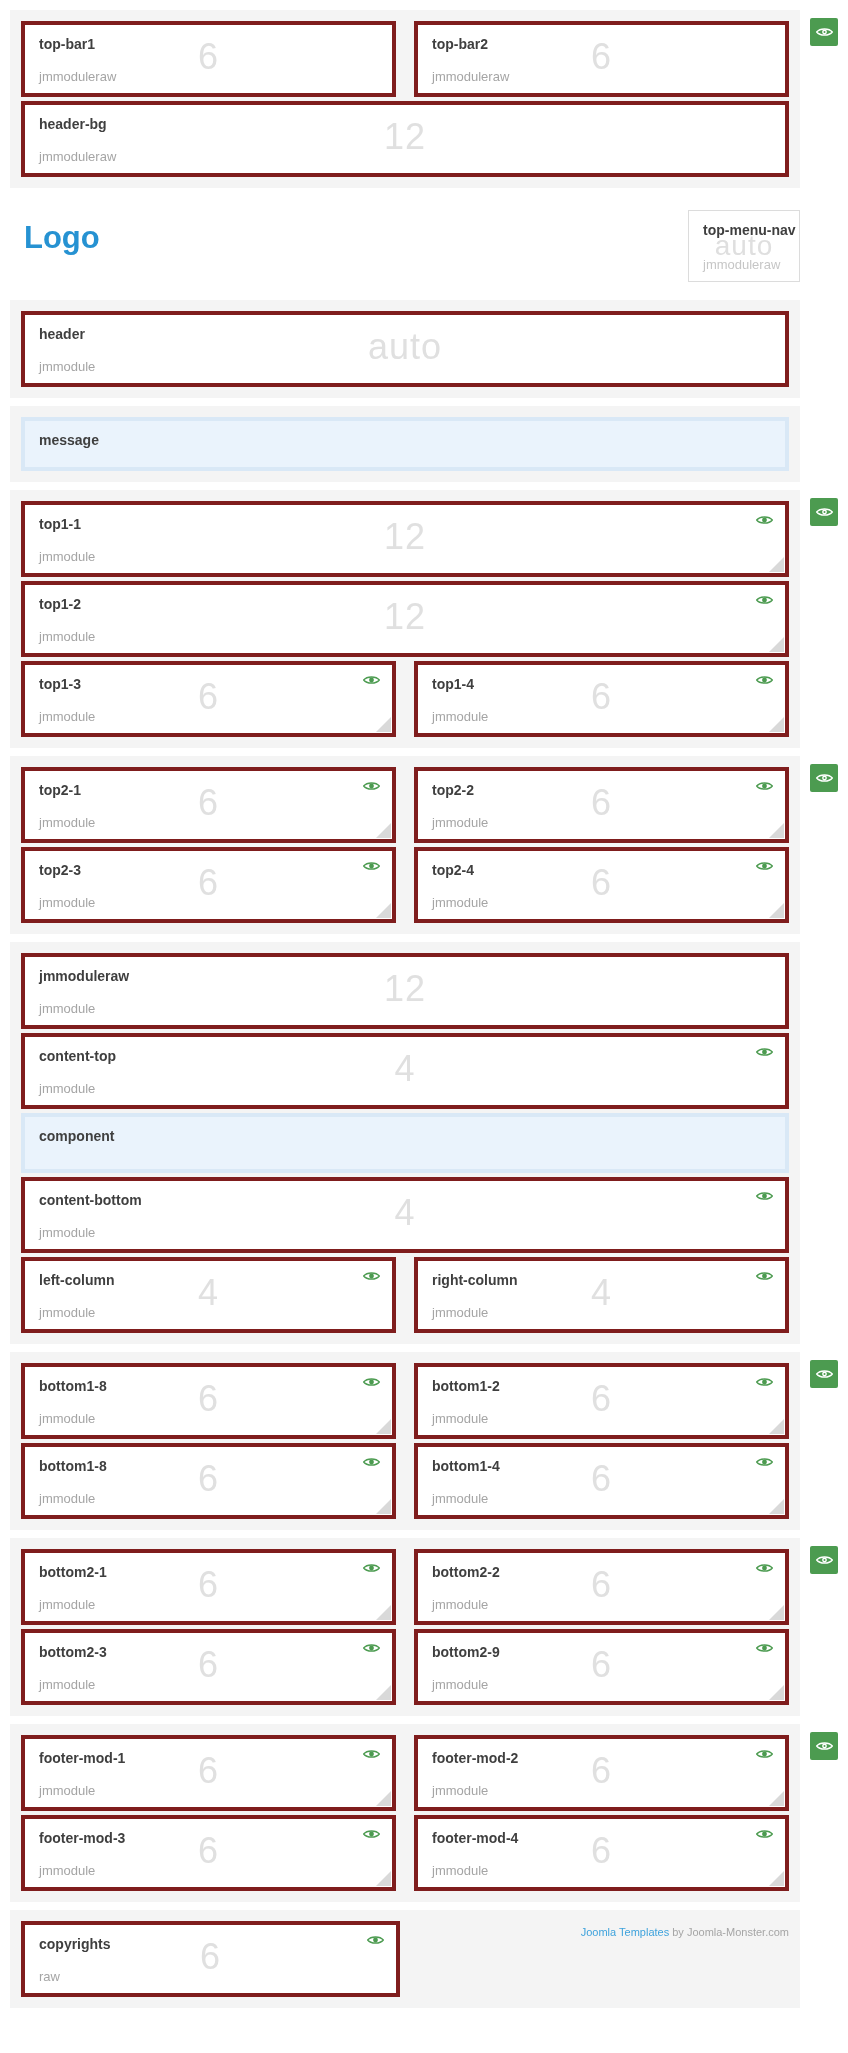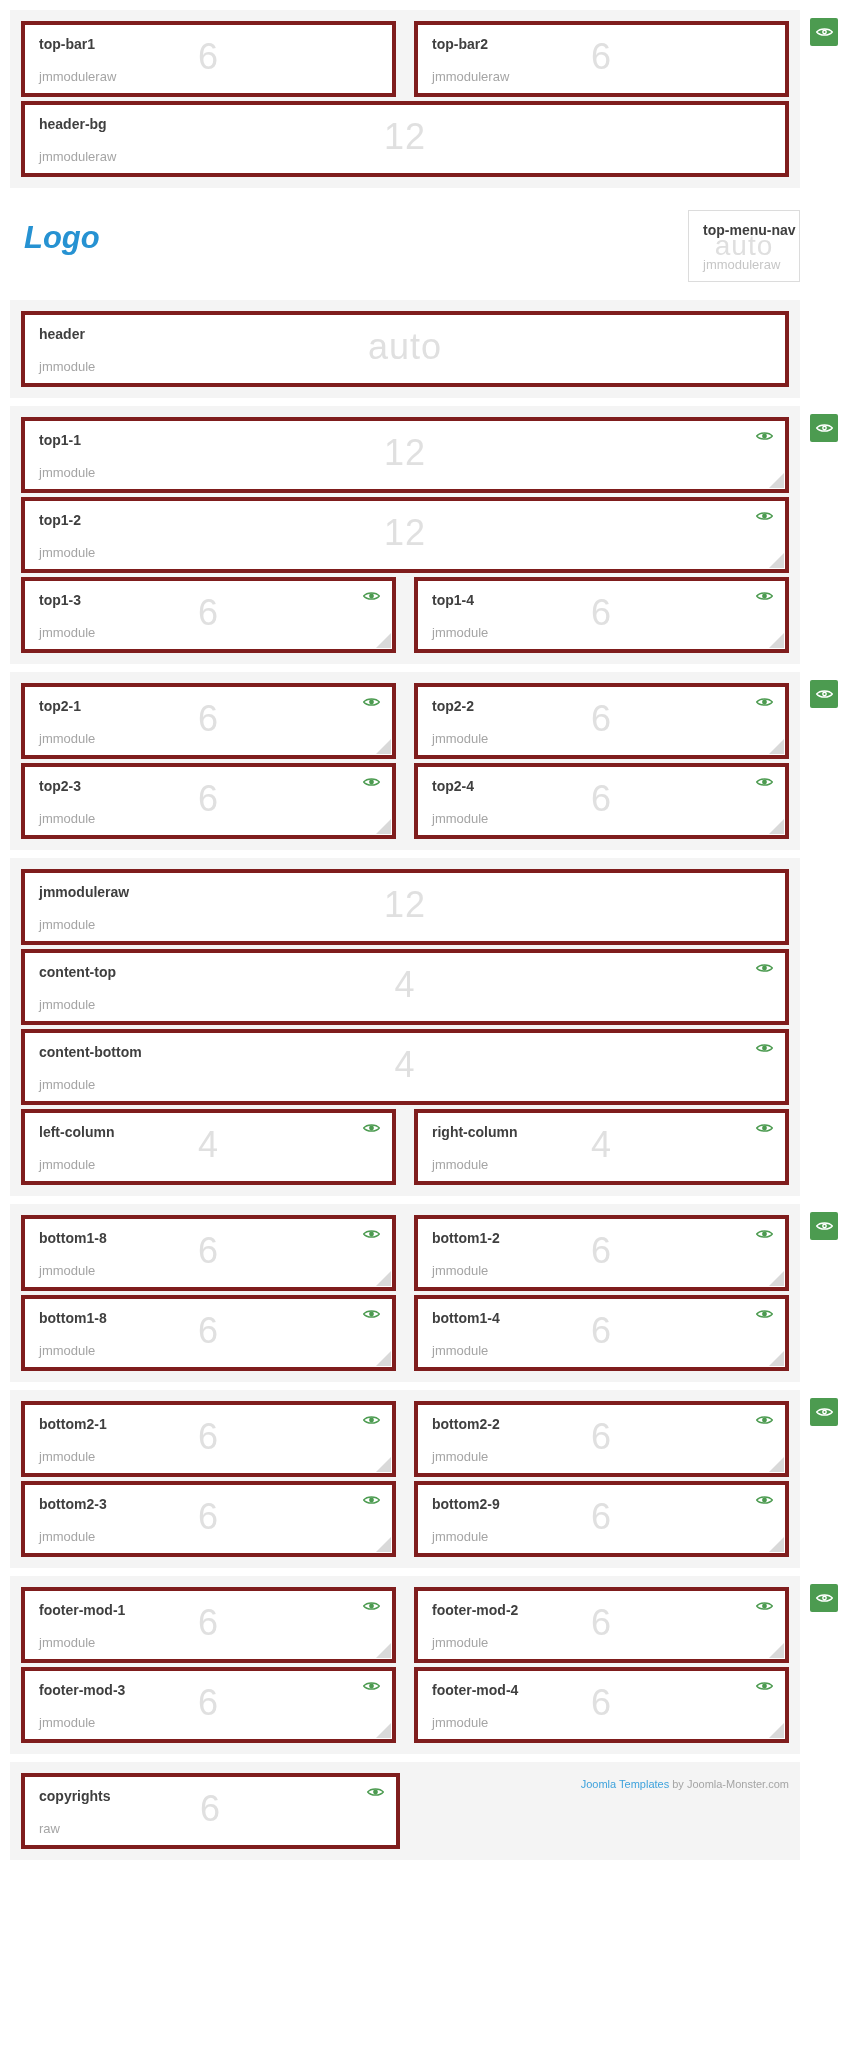--- a/index.html
+++ b/index.html
@@ -16,21 +16,21 @@
   .eyewrap{position:absolute;top:9px;right:12px;width:17px;height:12px;cursor:pointer;line-height:0;}
   .rsz{position:absolute;bottom:1px;right:1px;width:0;height:0;border-style:solid;
        border-width:0 0 15px 15px;border-color:transparent transparent #d9d9d9 transparent;cursor:nwse-resize;}
   .toggle{position:absolute;right:-38px;top:8px;width:28px;height:28px;background:#4c9b50;border:0;border-radius:2px;
           display:flex;align-items:center;justify-content:center;cursor:pointer;padding:0;}
   .highlight{background:#eaf3fc;border-color:#d9e8f6;}
   .sec-message .module{height:54px;}
   .sec-content .module-component{height:60px;}
   
   .logo-band{position:relative;height:96px;margin:0 48px 8px 10px;background:#fff;}
-  .logo{position:absolute;left:14px;top:24px;font-size:31px;font-weight:600;color:#2692d2;font-style:italic;}
+  .logo{position:absolute;left:14px;top:24px;font-size:31px;font-weight:600;color:#2692d2;}
   .navbox{position:absolute;right:0;top:14px;width:112px;height:72px;background:#fff;border:1px solid #dcdcdc;
           box-sizing:border-box;padding:8px 4px;text-align:right;}
   .navbox .title{font-size:14px;font-weight:bold;color:#3f3f3f;display:block;}
   .navbox .num{display:block;font-size:28px;line-height:25px;font-weight:300;color:#dfdfdf;}
   .navbox .mtype{display:block;font-size:13px;color:#c6c6c6;margin-top:-4px;}
   
   .credit{flex:1;text-align:right;padding-top:5px;font-size:11px;color:#a5a5a5;}
   .credit a{color:#3ea2dc;text-decoration:none;}
 </style>
 </head>
@@ -75,20 +75,27 @@
     </div>
     <div class="section sec-header">
       <div class="row">
         <div class="module module-header">
           <span class="title">header</span>
           <span class="num">auto</span>
           <span class="mtype">jmmodule</span>
         </div>
       </div>
     </div>
+    <div class="section sec-message">
+      <div class="row">
+        <div class="module module-message highlight">
+          <span class="title">message</span>
+        </div>
+      </div>
+    </div>
     <div class="section sec-top1">
       <button class="toggle">
         <svg viewBox="0 0 24 16" width="17" height="12">
           <path d="M1 8 C5.5 2.2 18.5 2.2 23 8 C18.5 13.8 5.5 13.8 1 8 Z" fill="none" stroke="#ffffff" stroke-width="2"></path>
           <circle cx="12" cy="8" r="3.4" fill="#ffffff"></circle>
           <circle cx="12" cy="8" r="1.4" fill="#4c9b50"></circle>
         </svg>
       </button>
       <div class="row">
         <div class="module module-top1-1">
@@ -203,20 +210,25 @@
           <span class="title">content-top</span>
           <span class="num">4</span>
           <span class="mtype">jmmodule</span>
           <span class="eyewrap"><svg viewBox="0 0 24 16" width="17" height="12">
               <path d="M1 8 C5.5 2.2 18.5 2.2 23 8 C18.5 13.8 5.5 13.8 1 8 Z" fill="none" stroke="#4c9b50" stroke-width="2"></path>
               <circle cx="12" cy="8" r="3.4" fill="#4c9b50"></circle>
             </svg></span>
         </div>
       </div>
       <div class="row">
+        <div class="module module-component highlight">
+          <span class="title">component</span>
+        </div>
+      </div>
+      <div class="row">
         <div class="module module-content-bottom">
           <span class="title">content-bottom</span>
           <span class="num">4</span>
           <span class="mtype">jmmodule</span>
           <span class="eyewrap"><svg viewBox="0 0 24 16" width="17" height="12">
               <path d="M1 8 C5.5 2.2 18.5 2.2 23 8 C18.5 13.8 5.5 13.8 1 8 Z" fill="none" stroke="#4c9b50" stroke-width="2"></path>
               <circle cx="12" cy="8" r="3.4" fill="#4c9b50"></circle>
             </svg></span>
         </div>
       </div>

